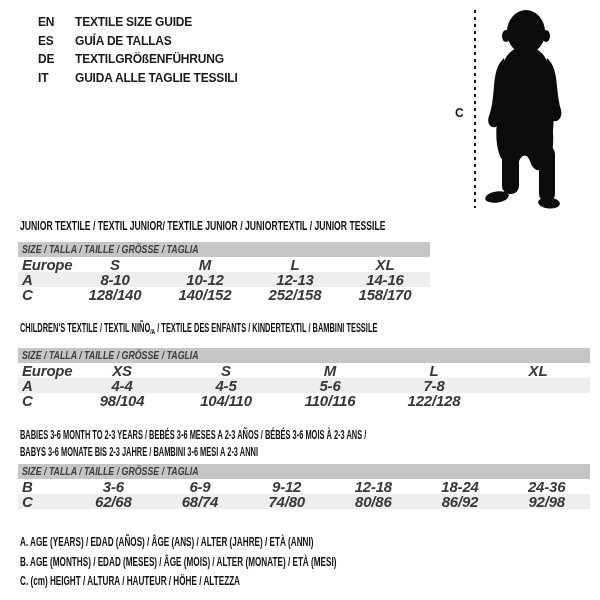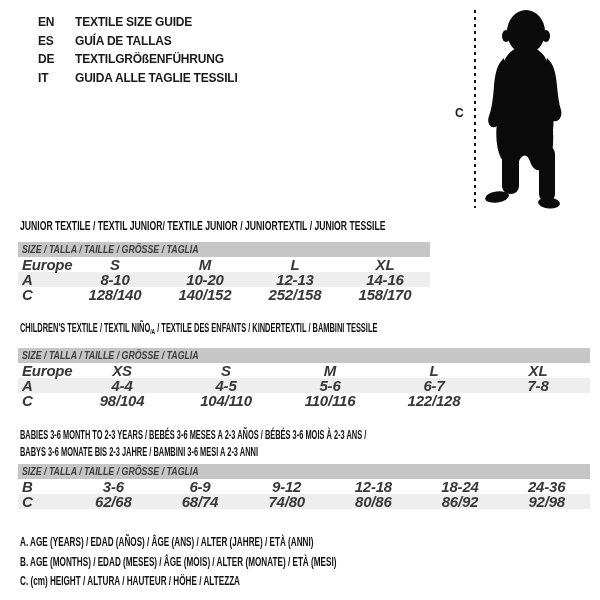--- a/index.html
+++ b/index.html
@@ -97,21 +97,21 @@
   <div class="trow">
     <span class="lbl">Europe</span>
     <span class="val">S</span>
     <span class="val">M</span>
     <span class="val">L</span>
     <span class="val">XL</span>
   </div>
   <div class="trow shade">
     <span class="lbl">A</span>
     <span class="val">8-10</span>
-    <span class="val">10-20</span>
+    <span class="val">10-12</span>
     <span class="val">12-13</span>
     <span class="val">14-16</span>
   </div>
   <div class="trow">
     <span class="lbl">C</span>
     <span class="val">128/140</span>
     <span class="val">140/152</span>
     <span class="val">252/158</span>
     <span class="val">158/170</span>
   </div>
@@ -130,21 +130,20 @@
     <span class="val">S</span>
     <span class="val">M</span>
     <span class="val">L</span>
     <span class="val">XL</span>
   </div>
   <div class="trow shade">
     <span class="lbl">A</span>
     <span class="val">4-4</span>
     <span class="val">4-5</span>
     <span class="val">5-6</span>
-    <span class="val">6-7</span>
     <span class="val">7-8</span>
   </div>
   <div class="trow">
     <span class="lbl">C</span>
     <span class="val">98/104</span>
     <span class="val">104/110</span>
     <span class="val">110/116</span>
     <span class="val">122/128</span>
   </div>
 </div>

